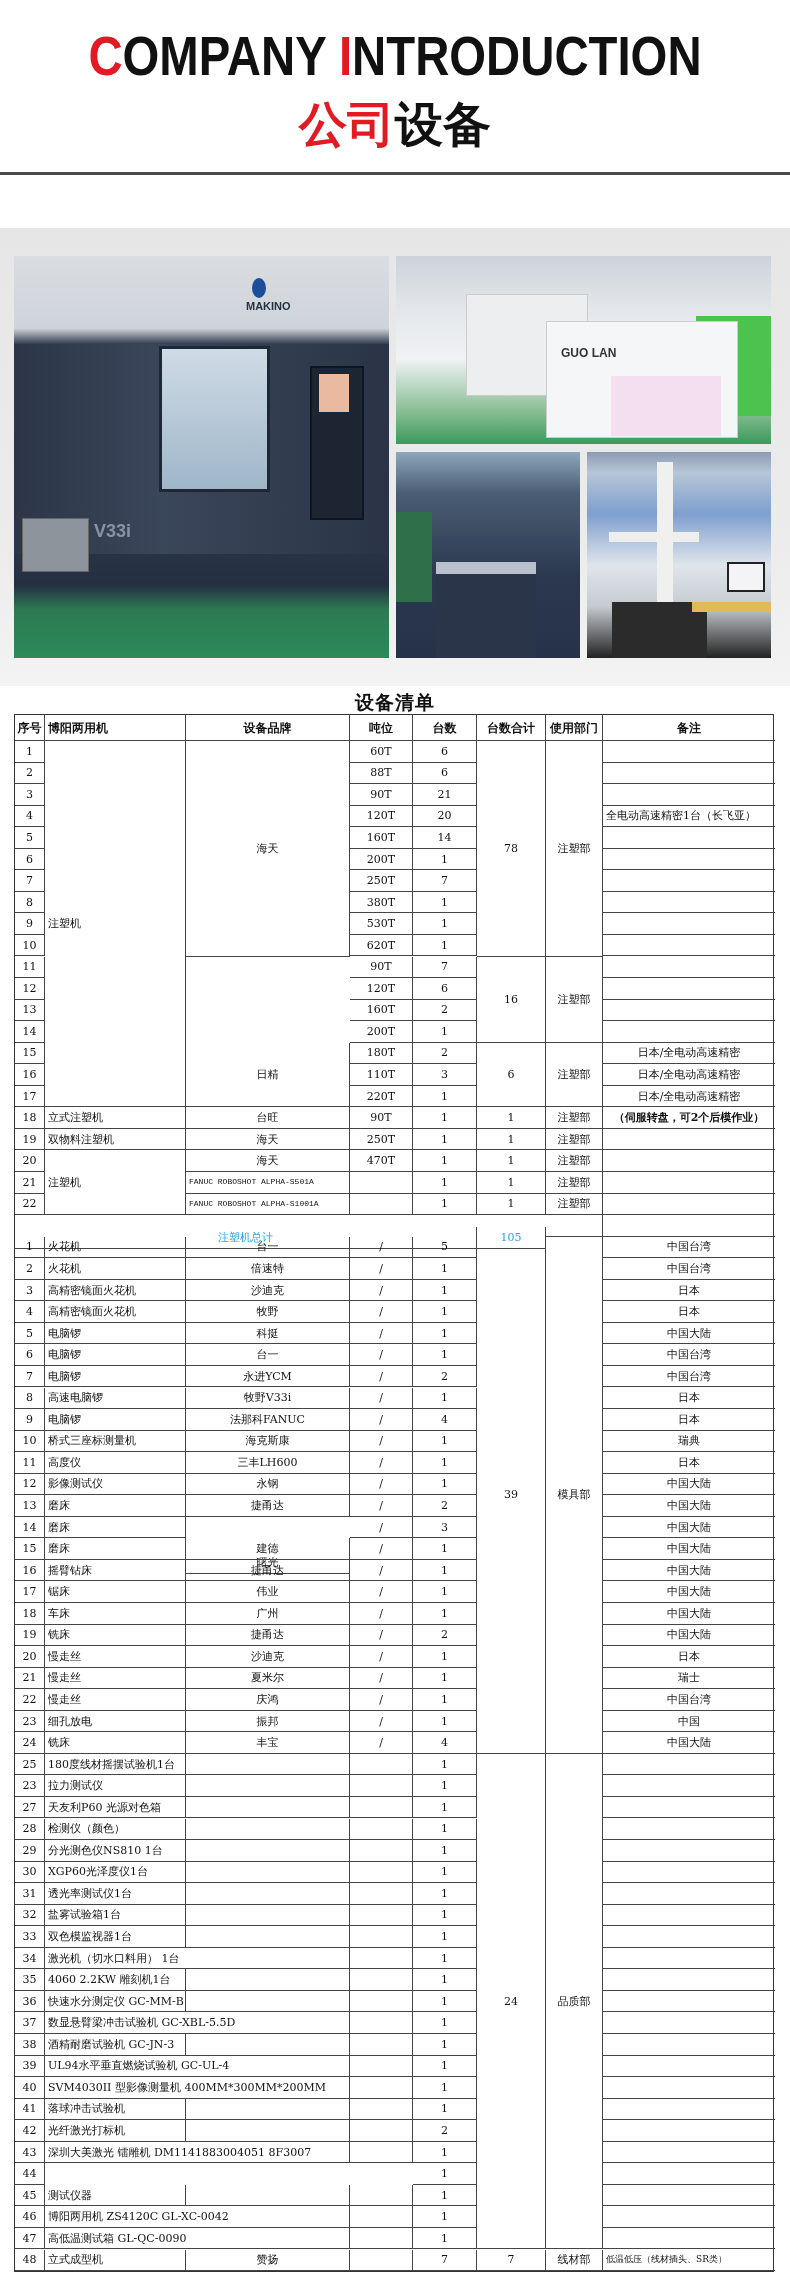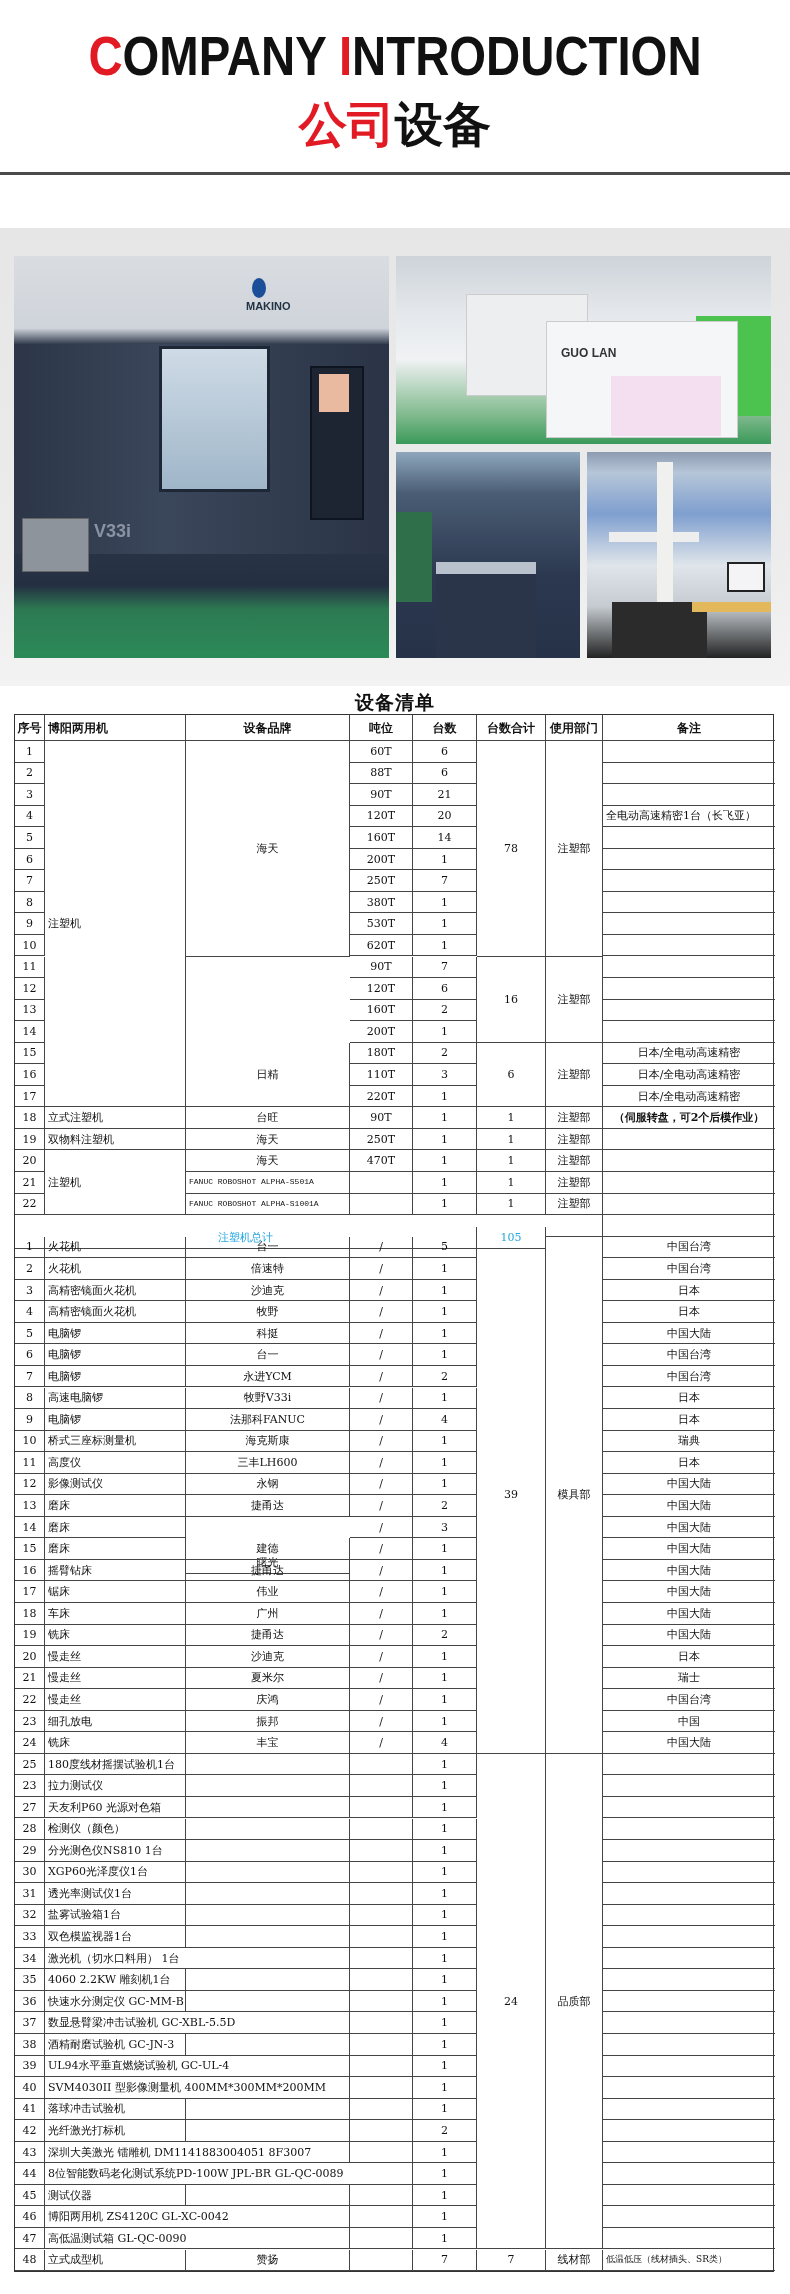--- a/index.html
+++ b/index.html
@@ -1229,23 +1229,20 @@
     </div>
     <div class="cell" style="left: 398px; width: 64px; top: 1426.75px; height: 21.55px;">
       <span>1</span>
     </div>
     <div class="cell" style="left: 588px; width: 172px; top: 1426.75px; height: 21.55px; border-right: none;">
       <span></span>
     </div>
     <div class="cell" style="left: 0px; width: 30px; top: 1448.3px; height: 21.55px;">
       <span>44</span>
     </div>
-    <div class="cell left" style="left: 30px; width: 368px; top: 1448.3px; height: 21.55px;">
-      <span>8位智能数码老化测试系统PD-100W JPL-BR   GL-QC-0089</span>
-    </div>
     <div class="cell" style="left: 398px; width: 64px; top: 1448.3px; height: 21.55px;">
       <span>1</span>
     </div>
     <div class="cell" style="left: 588px; width: 172px; top: 1448.3px; height: 21.55px; border-right: none;">
       <span></span>
     </div>
     <div class="cell" style="left: 0px; width: 30px; top: 1469.85px; height: 21.55px;">
       <span>45</span>
     </div>
     <div class="cell left" style="left: 30px; width: 141px; top: 1469.85px; height: 21.55px;">

